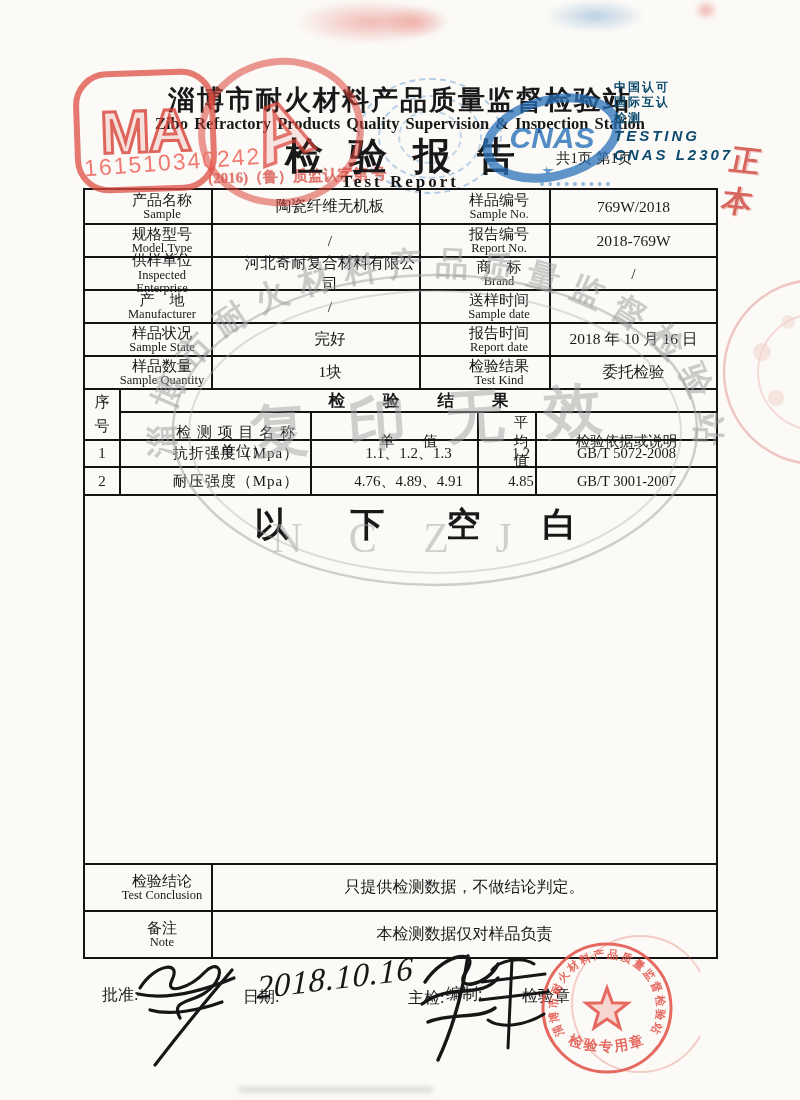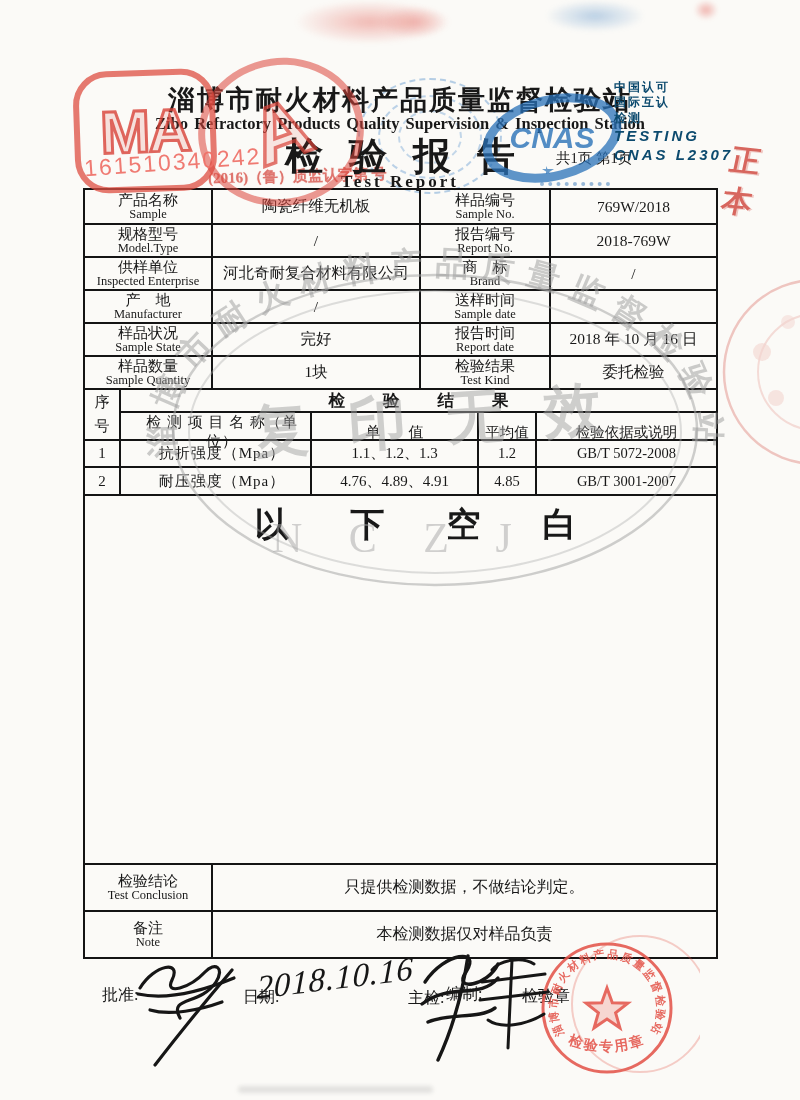--- a/index.html
+++ b/index.html
@@ -42,21 +42,21 @@
   .frag.r1{left:295px;top:0;width:150px;height:44px;background:radial-gradient(closest-side,rgba(226,90,80,.4),transparent);}
   .frag.r2{left:380px;top:6px;width:70px;height:32px;background:radial-gradient(closest-side,rgba(226,90,80,.35),transparent);}
   .frag.b1{left:545px;top:0;width:100px;height:32px;background:radial-gradient(closest-side,rgba(90,145,200,.4),transparent);}
   .frag.r3{left:694px;top:0;width:24px;height:20px;background:radial-gradient(closest-side,rgba(226,90,80,.45),transparent);}
 
   
   .tbl{left:83px;top:188px;width:635px;border:2px solid #141414;z-index:2;box-sizing:border-box;background:transparent;}
   .row{display:flex;box-sizing:border-box;border-top:2px solid #141414;}
   .row:first-child{border-top:none;}
   .c{box-sizing:border-box;display:flex;flex-direction:column;align-items:center;justify-content:center;text-align:center;}
-  .br{border-right:2px solid #141414;}
+  .br{border-right:2px solid #141414;padding-left:28px;}
   .info-row{height:33px;}
   .w1{width:128px;} .w2{width:208px;} .w3{width:130px;} .w4{width:165px;}
   .lab .cn{font-size:15px;line-height:1.1;}
   .lab .en{font-size:12.5px;line-height:1.05;}
   .val{font-size:15.5px;}
   .res-head{display:flex;height:51px;border-top:2px solid #141414;box-sizing:border-box;}
   .serial{width:36px;display:flex;flex-direction:column;align-items:center;justify-content:space-around;
     font-size:15px;box-sizing:border-box;border-right:2px solid #141414;}
   .res-right{flex:1;display:flex;flex-direction:column;}
   .res-title{height:23px;border-bottom:2px solid #141414;box-sizing:border-box;display:flex;align-items:center;

